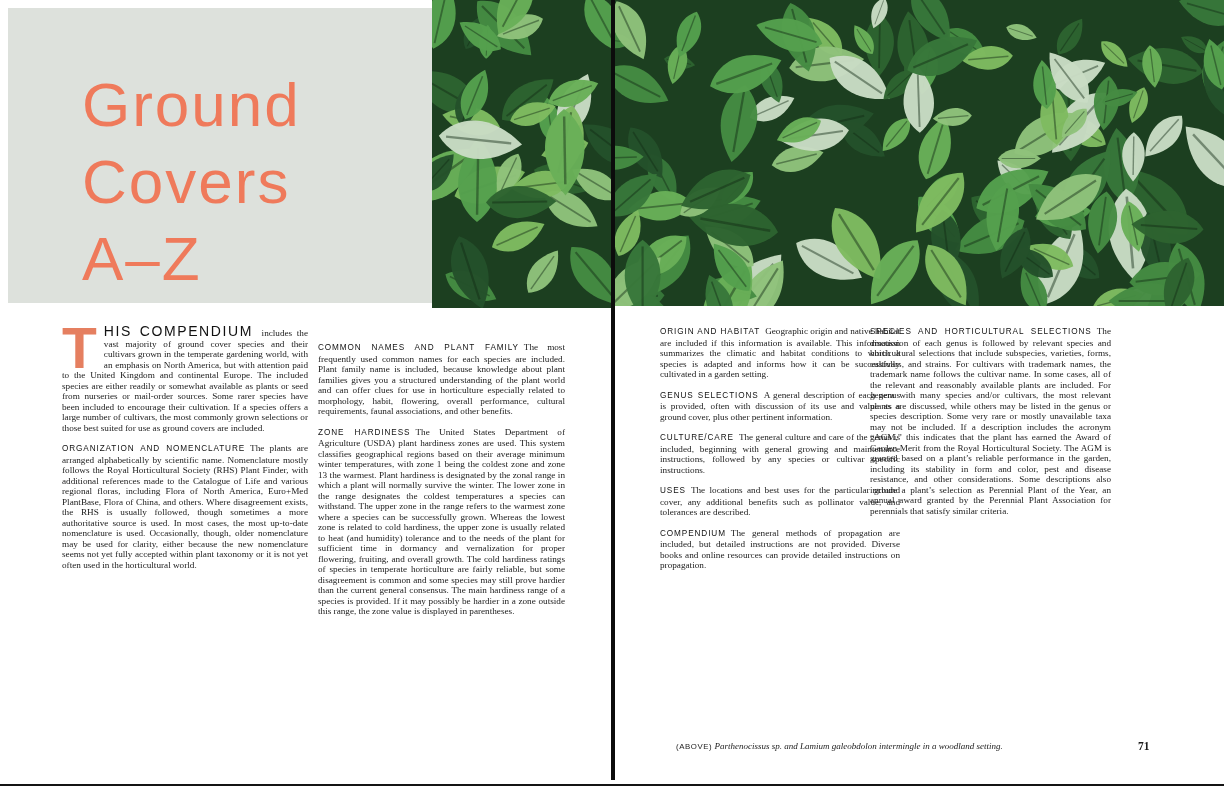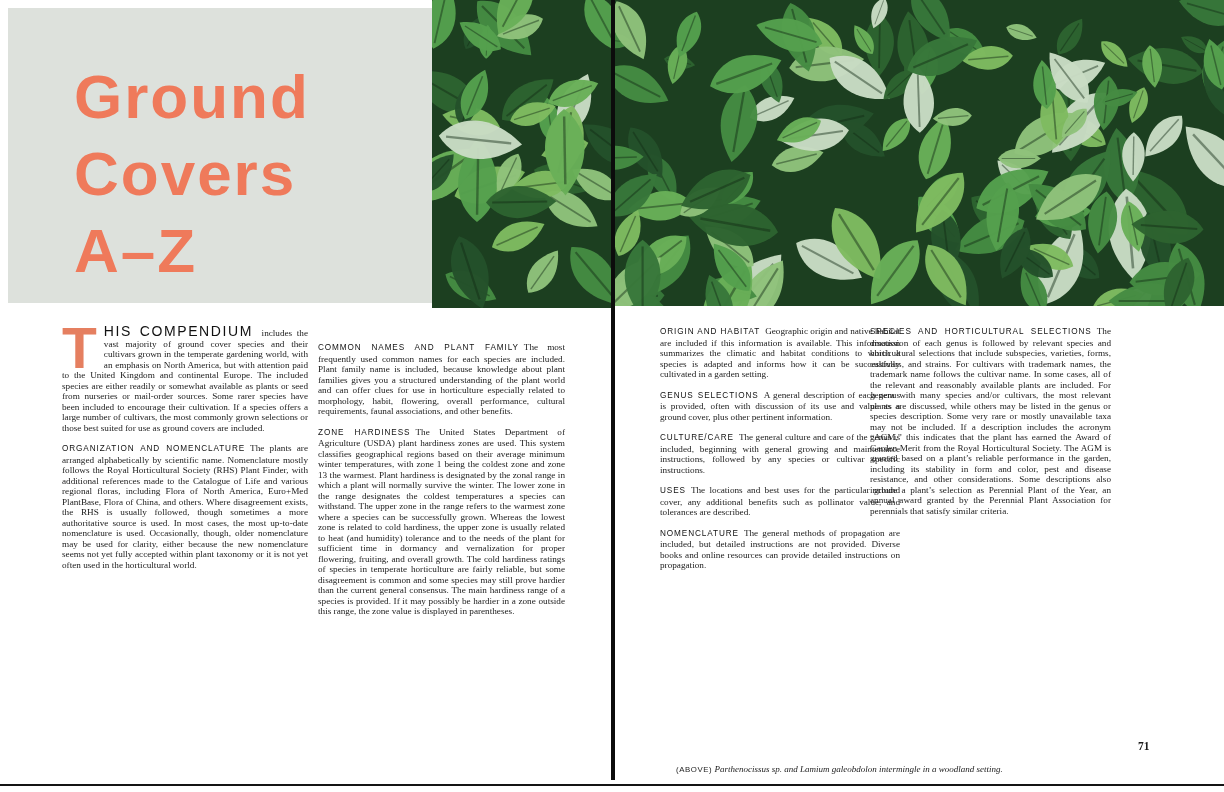--- a/index.html
+++ b/index.html
@@ -1,21 +1,21 @@
 <!DOCTYPE html>
 <html><head>
 <meta charset="utf-8">
 <style>
   html,body{margin:0;padding:0;background:#ffffff;}
   #spread{position:relative;width:1224px;height:792px;background:#ffffff;overflow:hidden;
           font-family:"Liberation Serif",serif;color:#1b1b1b;}
   
   .title-block{position:absolute;left:8px;top:8px;width:424px;height:295px;background:#DDE1DC;}
-  .page-title{margin:0;padding:50px 0 0 66px;font-family:"Liberation Sans",sans-serif;
-              font-weight:700;font-size:62px;line-height:77px;letter-spacing:2px;
+  .page-title{margin:8px;padding:50px 0 0 66px;font-family:"Liberation Sans",sans-serif;
+              font-weight:400;font-size:62px;line-height:77px;letter-spacing:2px;
               color:#EF7A5B;white-space:pre-line;}
   
   .photo{position:absolute;top:0;overflow:hidden;}
   .photo svg{display:block;width:100%;height:100%;}
   #photo-left{left:432px;width:180px;height:308px;}
   #photo-right{left:615px;width:609px;height:306px;}
   
   .gutter-line{position:absolute;left:611px;top:0;width:4px;height:780px;background:#0c0c0c;}
   .bottom-edge{position:absolute;left:0;top:784px;width:1224px;height:2px;background:#141414;}
   
@@ -23,21 +23,21 @@
   #col-1{left:62px;width:246px;}
   #col-2{left:318px;width:247px;margin-top:16px;}
   #col-3{left:660px;width:240px;}
   #col-4{left:870px;width:241px;}
   .para{margin:0 0 10px 0;}
   .runin{font-family:"Liberation Sans",sans-serif;font-size:8.2px;letter-spacing:0.9px;color:#111;}
   .lead-sc{font-size:14px;letter-spacing:1.6px;}
   .dropcap{float:left;font-family:"Liberation Sans",sans-serif;font-weight:700;color:#E57F60;
            font-size:57px;line-height:41px;padding:2px 7px 0 0;}
   
-  .caption{position:absolute;left:676px;top:764px;width:490px;font-size:9px;line-height:11px;}
+  .caption{position:absolute;left:676px;top:741px;width:490px;font-size:9px;line-height:11px;}
   .caption-label{font-family:"Liberation Sans",sans-serif;font-size:7.8px;letter-spacing:0.6px;}
   .caption-text{font-style:italic;}
   .folio{position:absolute;left:1138px;top:740px;width:40px;font-size:11.5px;font-weight:700;text-align:left;}
 </style>
 </head>
 <body>
 
 <div id="spread">
 
   <div class="title-block">
@@ -710,21 +710,21 @@
     </div>
   <div class="col" id="col-2">
       <p class="para"><span class="runin">COMMON NAMES AND PLANT FAMILY </span>The most frequently used common names for each species are included. Plant family name is included, because knowledge about plant families gives you a structured understanding of the plant world and can offer clues for use in horticulture especially related to morphology, habit, flowering, overall performance, cultural requirements, faunal associations, and other benefits.</p>
       <p class="para"><span class="runin">ZONE HARDINESS </span>The United States Department of Agriculture (USDA) plant hardiness zones are used. This system classifies geographical regions based on their average minimum winter temperatures, with zone 1 being the coldest zone and zone 13 the warmest. Plant hardiness is designated by the zonal range in which a plant will normally survive the winter. The lower zone in the range designates the coldest temperatures a species can withstand. The upper zone in the range refers to the warmest zone where a species can be successfully grown. Whereas the lowest zone is related to cold hardiness, the upper zone is usually related to heat (and humidity) tolerance and to the needs of the plant for sufficient time in dormancy and vernalization for proper flowering, fruiting, and overall growth. The cold hardiness ratings of species in temperate horticulture are fairly reliable, but some disagreement is common and some species may still prove hardier than the current general consensus. The main hardiness range of a species is provided. If it may possibly be hardier in a zone outside this range, the zone value is displayed in parentheses.</p>
     </div>
   <div class="col" id="col-3">
       <p class="para"><span class="runin">ORIGIN AND HABITAT </span>Geographic origin and native habitat are included if this information is available. This information summarizes the climatic and habitat conditions to which a species is adapted and informs how it can be successfully cultivated in a garden setting.</p>
       <p class="para"><span class="runin">GENUS SELECTIONS </span>A general description of each genus is provided, often with discussion of its use and value as a ground cover, plus other pertinent information.</p>
       <p class="para"><span class="runin">CULTURE/CARE </span>The general culture and care of the genus is included, beginning with general growing and maintenance instructions, followed by any species or cultivar specific instructions.</p>
       <p class="para"><span class="runin">USES </span>The locations and best uses for the particular ground cover, any additional benefits such as pollinator value, and tolerances are described.</p>
-      <p class="para"><span class="runin">NOMENCLATURE </span>The general methods of propagation are included, but detailed instructions are not provided. Diverse books and online resources can provide detailed instructions on propagation.</p>
+      <p class="para"><span class="runin">COMPENDIUM </span>The general methods of propagation are included, but detailed instructions are not provided. Diverse books and online resources can provide detailed instructions on propagation.</p>
     </div>
   <div class="col" id="col-4">
       <p class="para"><span class="runin">SPECIES AND HORTICULTURAL SELECTIONS </span>The discussion of each genus is followed by relevant species and horticultural selections that include subspecies, varieties, forms, cultivars, and strains. For cultivars with trademark names, the trademark name follows the cultivar name. In some cases, all of the relevant and reasonably available plants are included. For genera with many species and/or cultivars, the most relevant plants are discussed, while others may be listed in the genus or species description. Some very rare or mostly unavailable taxa may not be included. If a description includes the acronym “AGM,” this indicates that the plant has earned the Award of Garden Merit from the Royal Horticultural Society. The AGM is granted based on a plant’s reliable performance in the garden, including its stability in form and color, pest and disease resistance, and other considerations. Some descriptions also include a plant’s selection as Perennial Plant of the Year, an annual award granted by the Perennial Plant Association for perennials that satisfy similar criteria.</p>
     </div>
 
   <div class="caption">
     <span class="caption-label">(ABOVE)</span>
     <span class="caption-text">Parthenocissus sp. and Lamium galeobdolon intermingle in a woodland setting.</span>
   </div>
 

